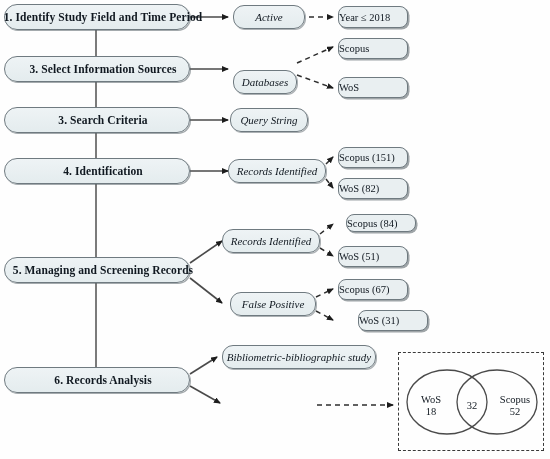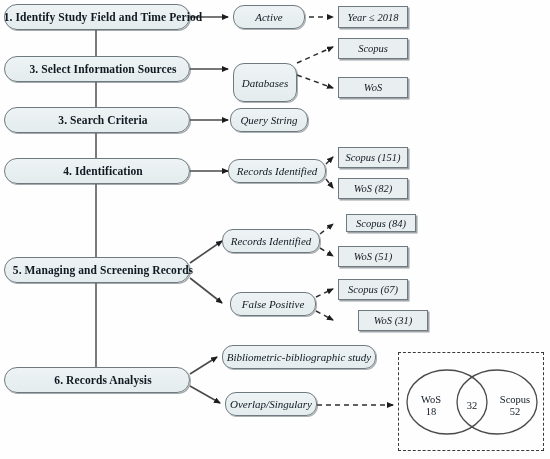--- a/index.html
+++ b/index.html
@@ -35,27 +35,26 @@
   .mid{
     border-radius:11px;
     justify-content:center;
     font-style:italic;
     font-size:11px;
     box-shadow:1px 1px 0 rgba(90,100,105,.5);
     background:linear-gradient(180deg,#eef3f5 0%,#e4ecee 100%);
   }
   
   .res{
-    border-radius:0;
-    justify-content:center;
+    border-radius:8px;
+    justify-content:flex-start;
     font-size:10.5px;
     border:1.2px solid #6f7a80;
     box-shadow:1.5px 1.5px 0 rgba(95,105,110,.6);
     background:#e9eff1;
-    font-style:italic;
   }
   .venn-label{
     position:absolute;
     font-size:10.5px;
     color:#101820;
     text-align:center;
     line-height:12px;
   }
   .venn-box{
     position:absolute;
@@ -132,40 +131,37 @@
   <div class="node stage" style="left:4px;top:257px;width:186px;height:26px;">
     <span>5. Managing and Screening Records</span>
   </div>
   <div class="node stage" style="left:4px;top:367px;width:186px;height:26px;">
     <span>6. Records Analysis</span>
   </div>
 
   <div class="node mid" style="left:233px;top:5px;width:72px;height:24px;">
     <span>Active</span>
   </div>
-  <div class="node mid" style="left:233px;top:63px;width:64px;height:39px;">
+  <div class="node mid" style="left:233px;top:70px;width:64px;height:24px;">
     <span>Databases</span>
   </div>
   <div class="node mid" style="left:230px;top:108px;width:78px;height:24px;">
     <span>Query String</span>
   </div>
   <div class="node mid" style="left:228px;top:159px;width:98px;height:24px;">
     <span>Records Identified</span>
   </div>
   <div class="node mid" style="left:222px;top:229px;width:98px;height:24px;">
     <span>Records Identified</span>
   </div>
   <div class="node mid" style="left:230px;top:292px;width:86px;height:24px;">
     <span>False Positive</span>
   </div>
   <div class="node mid" style="left:222px;top:345px;width:154px;height:24px;align-items:center;">
     <span>Bibliometric-bibliographic study</span>
-  </div>
-  <div class="node mid" style="left:225px;top:392px;width:92px;height:24px;">
-    <span>Overlap/Singulary</span>
   </div>
 
   <div class="node res" style="left:338px;top:6px;width:70px;height:22px;">
     <span>Year ≤ 2018</span>
   </div>
   <div class="node res" style="left:338px;top:38px;width:70px;height:21px;">
     <span>Scopus</span>
   </div>
   <div class="node res" style="left:338px;top:77px;width:70px;height:21px;">
     <span>WoS</span>

